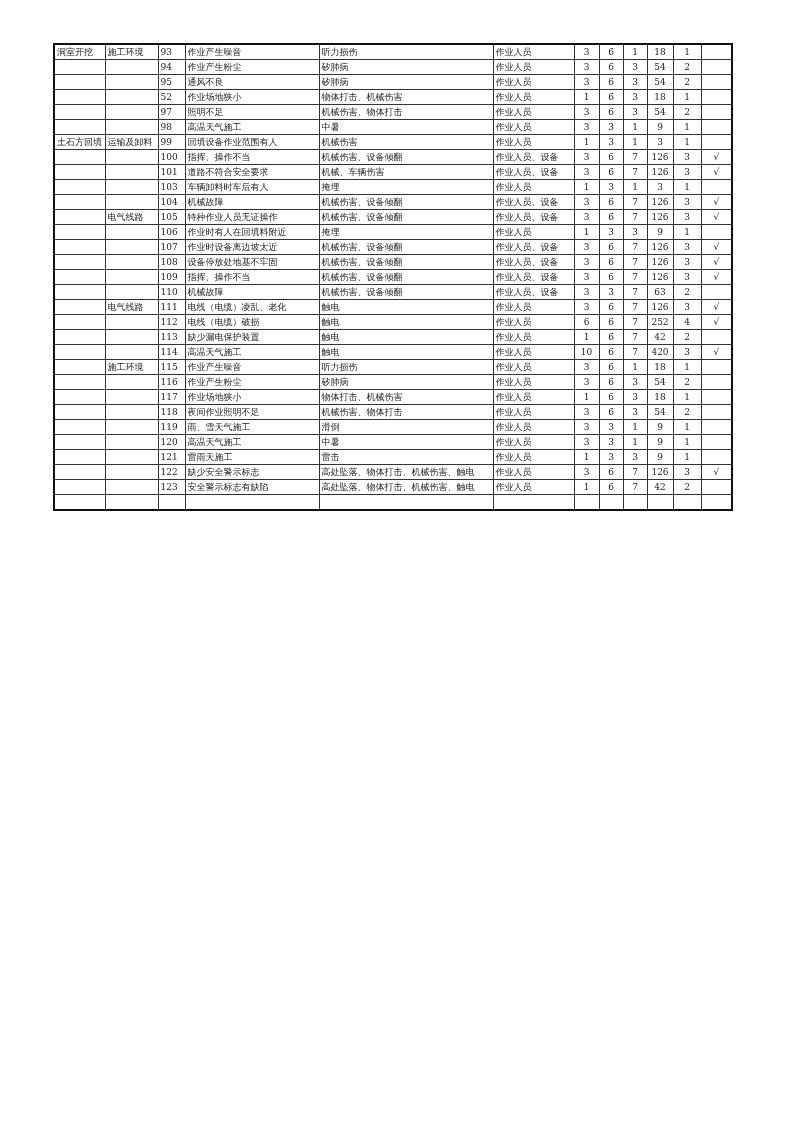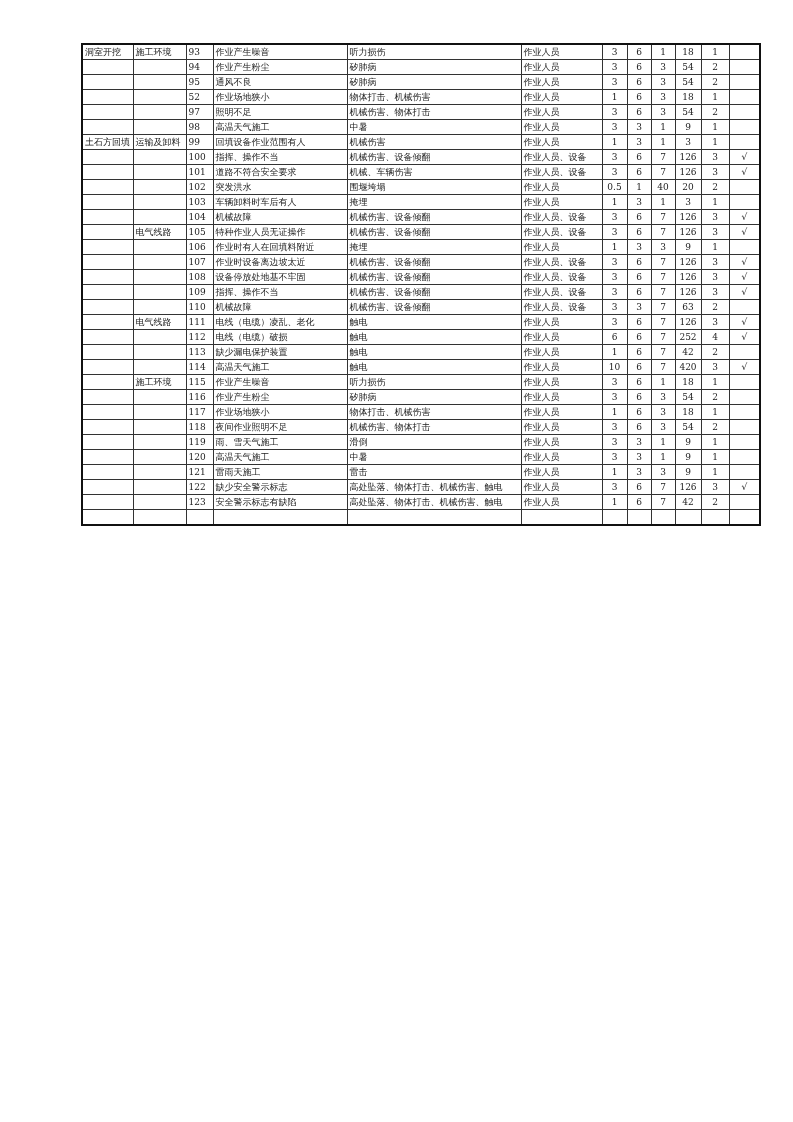--- a/index.html
+++ b/index.html
@@ -1,17 +1,17 @@
 <!DOCTYPE html>
 <html><head>
 <meta charset="utf-8">
 <style>
   html, body { margin:0; padding:0; background:#fff; }
   body { width:793px; height:1122px; position:relative; font-family:"DejaVu Serif","Liberation Serif",serif; color:#222; }
-  table.risk { position:absolute; left:53px; top:43px; border-collapse:collapse; border:2px solid #111; table-layout:fixed; font-size:9px;margin-left:28px; }
+  table.risk { position:absolute; left:53px; top:43px; border-collapse:collapse; border:2px solid #111; table-layout:fixed; font-size:9px; }
   table.risk td { border:1px solid #333; height:14px; padding:0 2px; line-height:14px; white-space:nowrap; overflow:hidden; vertical-align:middle; }
   td.num { text-align:left; padding-right:3px; }
   td.c { text-align:center; }
   td.sep { border-left:2px solid #111; }
   td.merge-top { border-bottom:none; }
   td.merge-mid { border-top:none; border-bottom:none; }
   td.merge-bot { border-top:none; }
 </style>
 </head>
 <body>
@@ -154,34 +154,20 @@
         <td class="c">3</td>
         <td class="c">6</td>
         <td class="c">7</td>
         <td class="c">126</td>
         <td class="c">3</td>
         <td class="c">√</td>
       </tr>
       <tr>
         <td class="merge-mid"></td>
         <td class="merge-mid"></td>
-        <td class="num">102</td>
-        <td class="sep">突发洪水</td>
-        <td class="">围堰垮塌</td>
-        <td class="">作业人员</td>
-        <td class="c">0.5</td>
-        <td class="c">1</td>
-        <td class="c">40</td>
-        <td class="c">20</td>
-        <td class="c">2</td>
-        <td class="c"></td>
-      </tr>
-      <tr>
-        <td class="merge-mid"></td>
-        <td class="merge-mid"></td>
         <td class="num">103</td>
         <td class="sep">车辆卸料时车后有人</td>
         <td class="">掩埋</td>
         <td class="">作业人员</td>
         <td class="c">1</td>
         <td class="c">3</td>
         <td class="c">1</td>
         <td class="c">3</td>
         <td class="c">1</td>
         <td class="c"></td>

